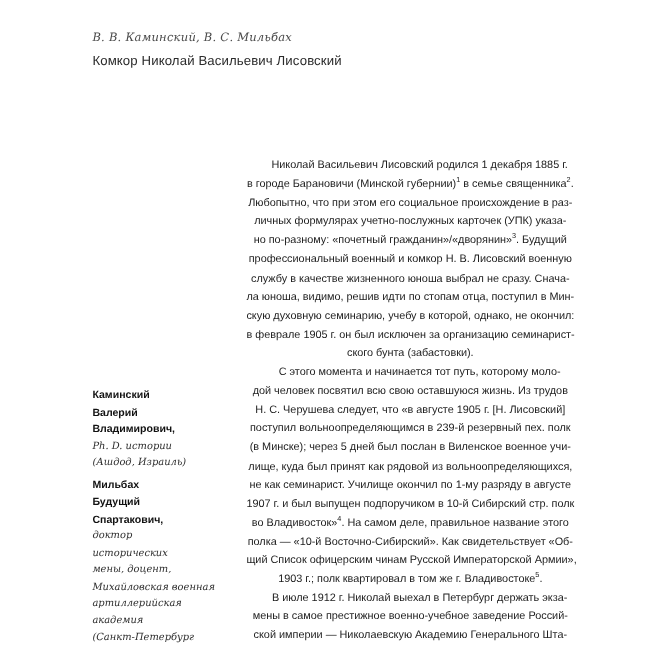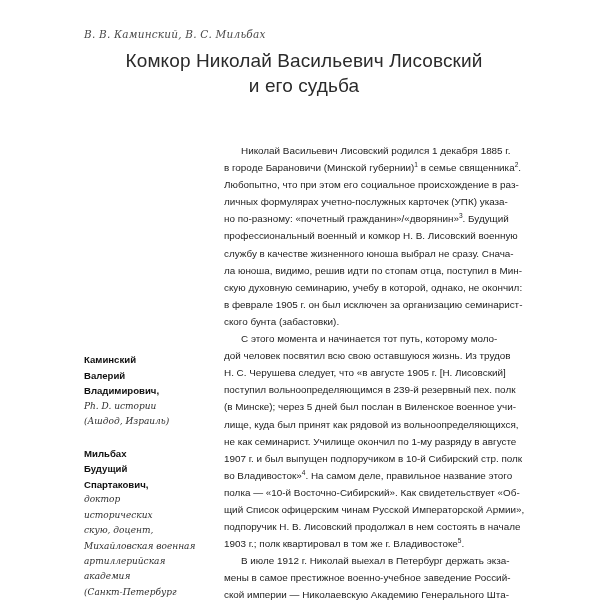--- a/index.html
+++ b/index.html
@@ -35,42 +35,41 @@
     font-family: "DejaVu Serif", serif;
     font-style: italic;
     font-size: 10.5px;
     letter-spacing: 0.2px;
     color: #4a4a4a;
     margin: 0 0 7px 0;
     line-height: 1.2;
   }
   .doc-title {
     font-family: "Liberation Sans", sans-serif;
-    font-size: 19px;
+    font-size: 12px;
     font-weight: 400;
     color: #2b2b2b;
     line-height: 1.32;
     margin: 0;
     letter-spacing: 0.1px;
-    text-align: center;
   }
   .doc-title .tl {
     display: block;
   }
 
   
   .sidebar {
     position: absolute;
     left: 84px;
     top: 352px;
     width: 112px;
     color: #1a1a1a;
   }
   .bio {
-    margin-bottom: 16px;
+    margin-bottom: 4px;
   }
   .bio:last-child { margin-bottom: 12px; }
   .bio-name {
     font-family: "Liberation Sans", sans-serif;
     font-weight: bold;
     font-size: 9.6px;
     line-height: 1.62;
     color: #111111;
   }
   .bio-name span { display: block; }
@@ -93,41 +92,41 @@
   .para {
     font-family: "Liberation Sans", sans-serif;
     font-size: 9.9px;
     color: #1c1c1c;
     line-height: 1.726;
     margin: 0;
   }
   .para .ln {
     display: block;
     white-space: nowrap;
+    text-align: center;
   }
   .indent {
     display: inline-block;
     width: 17px;
   }
   sup {
     font-size: 6.6px;
     vertical-align: super;
     line-height: 0;
   }
 </style>
 </head>
 <body>
 
 <div class="page">
 
   <div class="header">
     <div class="authors-line">В. В. Каминский, В. С. Мильбах</div>
     <h1 class="doc-title">
       <span class="tl">Комкор Николай Васильевич Лисовский</span>
-      <span class="tl">и его судьба</span>
     </h1>
   </div>
 
   <div class="sidebar">
 
     <div class="bio">
       <div class="bio-name">
         <span>Каминский</span>
         <span>Валерий</span>
         <span>Владимирович,</span>
@@ -140,21 +139,21 @@
 
     <div class="bio">
       <div class="bio-name">
         <span>Мильбах</span>
         <span>Будущий</span>
         <span>Спартакович,</span>
       </div>
       <div class="bio-desc">
         <span>доктор</span>
         <span>исторических</span>
-        <span>скую, доцент,</span>
+        <span>мены, доцент,</span>
         <span>Михайловская военная</span>
         <span>артиллерийская</span>
         <span>академия</span>
         <span>(Санкт-Петербург</span>
       </div>
     </div>
 
   </div>
 
   <div class="body-col">
@@ -178,21 +177,20 @@
       <span class="ln">дой человек посвятил всю свою оставшуюся жизнь. Из трудов</span>
       <span class="ln">Н. С. Черушева следует, что «в августе 1905 г. [Н. Лисовский]</span>
       <span class="ln">поступил вольноопределяющимся в 239-й резервный пех. полк</span>
       <span class="ln">(в Минске); через 5 дней был послан в Виленское военное учи-</span>
       <span class="ln">лище, куда был принят как рядовой из вольноопределяющихся,</span>
       <span class="ln">не как семинарист. Училище окончил по 1-му разряду в августе</span>
       <span class="ln">1907 г. и был выпущен подпоручиком в 10-й Сибирский стр. полк</span>
       <span class="ln"><span>во Владивосток»</span><sup>4</sup><span>. На самом деле, правильное название этого</span></span>
       <span class="ln">полка — «10-й Восточно-Сибирский». Как свидетельствует «Об-</span>
       <span class="ln">щий Список офицерским чинам Русской Императорской Армии»,</span>
-      <span class="ln">подпоручик Н. В. Лисовский продолжал в нем состоять в начале</span>
       <span class="ln"><span>1903 г.; полк квартировал в том же г. Владивостоке</span><sup>5</sup><span>.</span></span>
     </p>
 
     <p class="para">
       <span class="ln"><span class="indent"></span><span>В июле 1912 г. Николай выехал в Петербург держать экза-</span></span>
       <span class="ln">мены в самое престижное военно-учебное заведение Россий-</span>
       <span class="ln">ской империи — Николаевскую Академию Генерального Шта-</span>
 
     </p>
 

